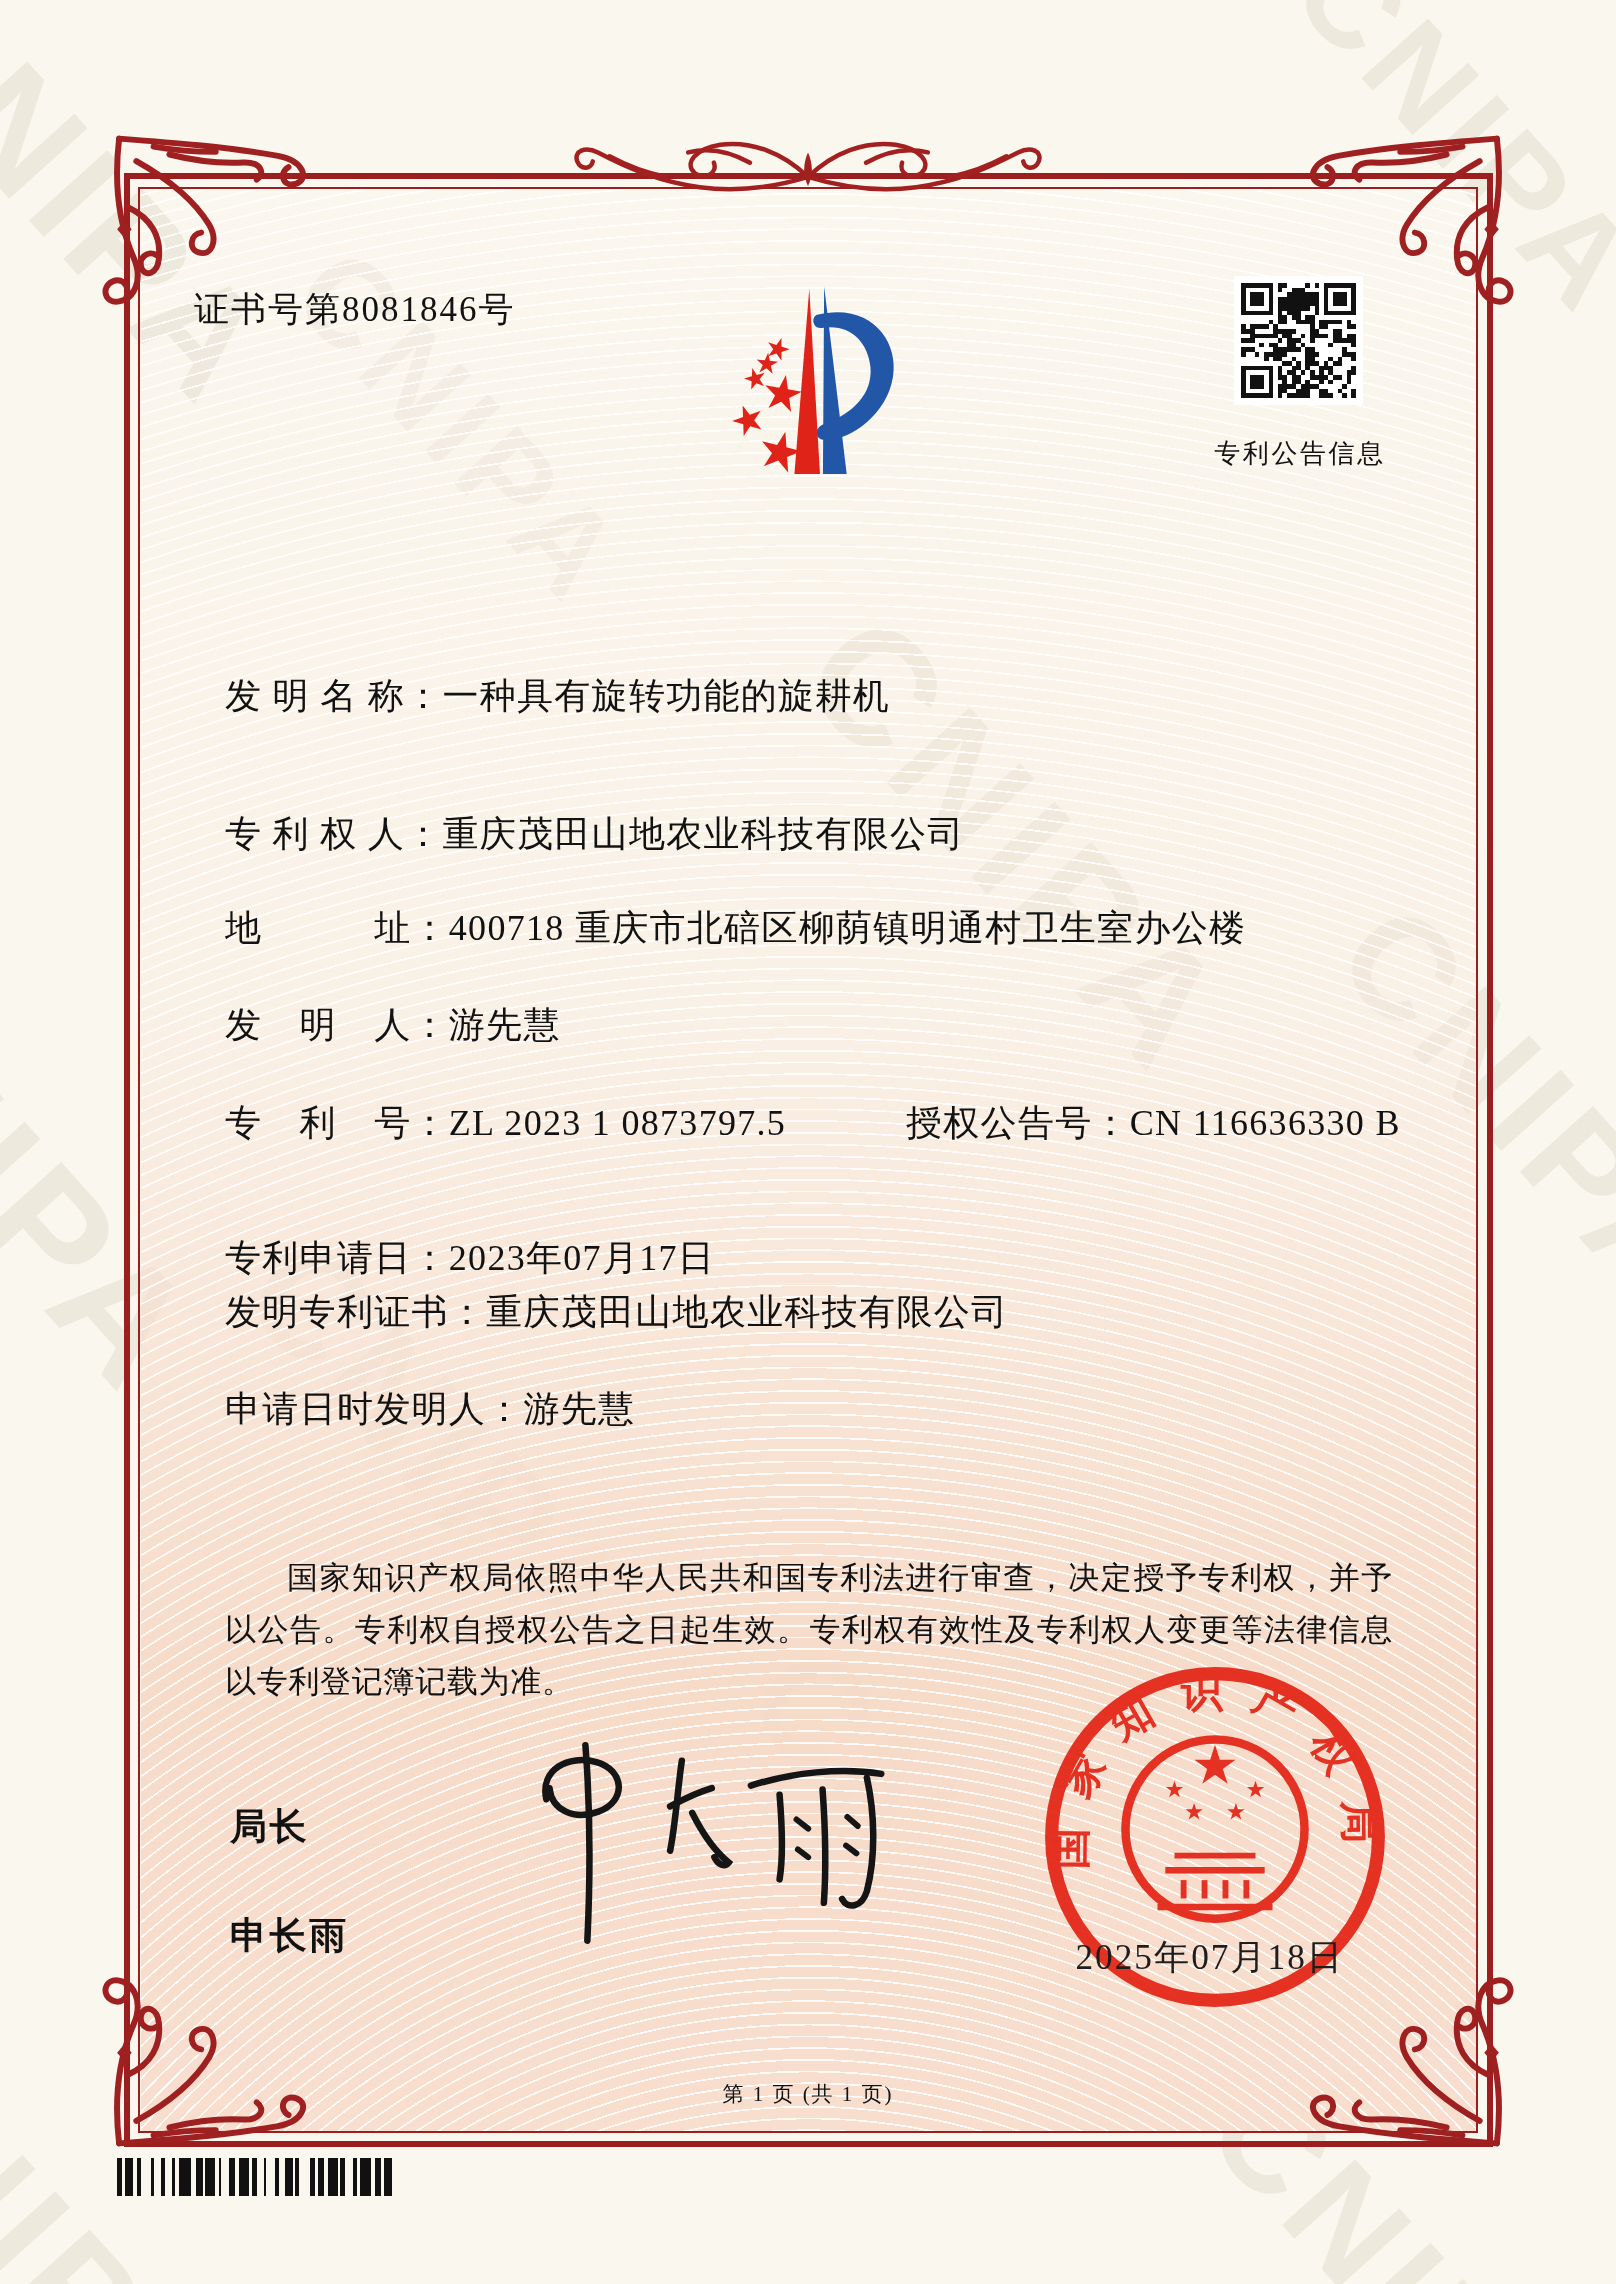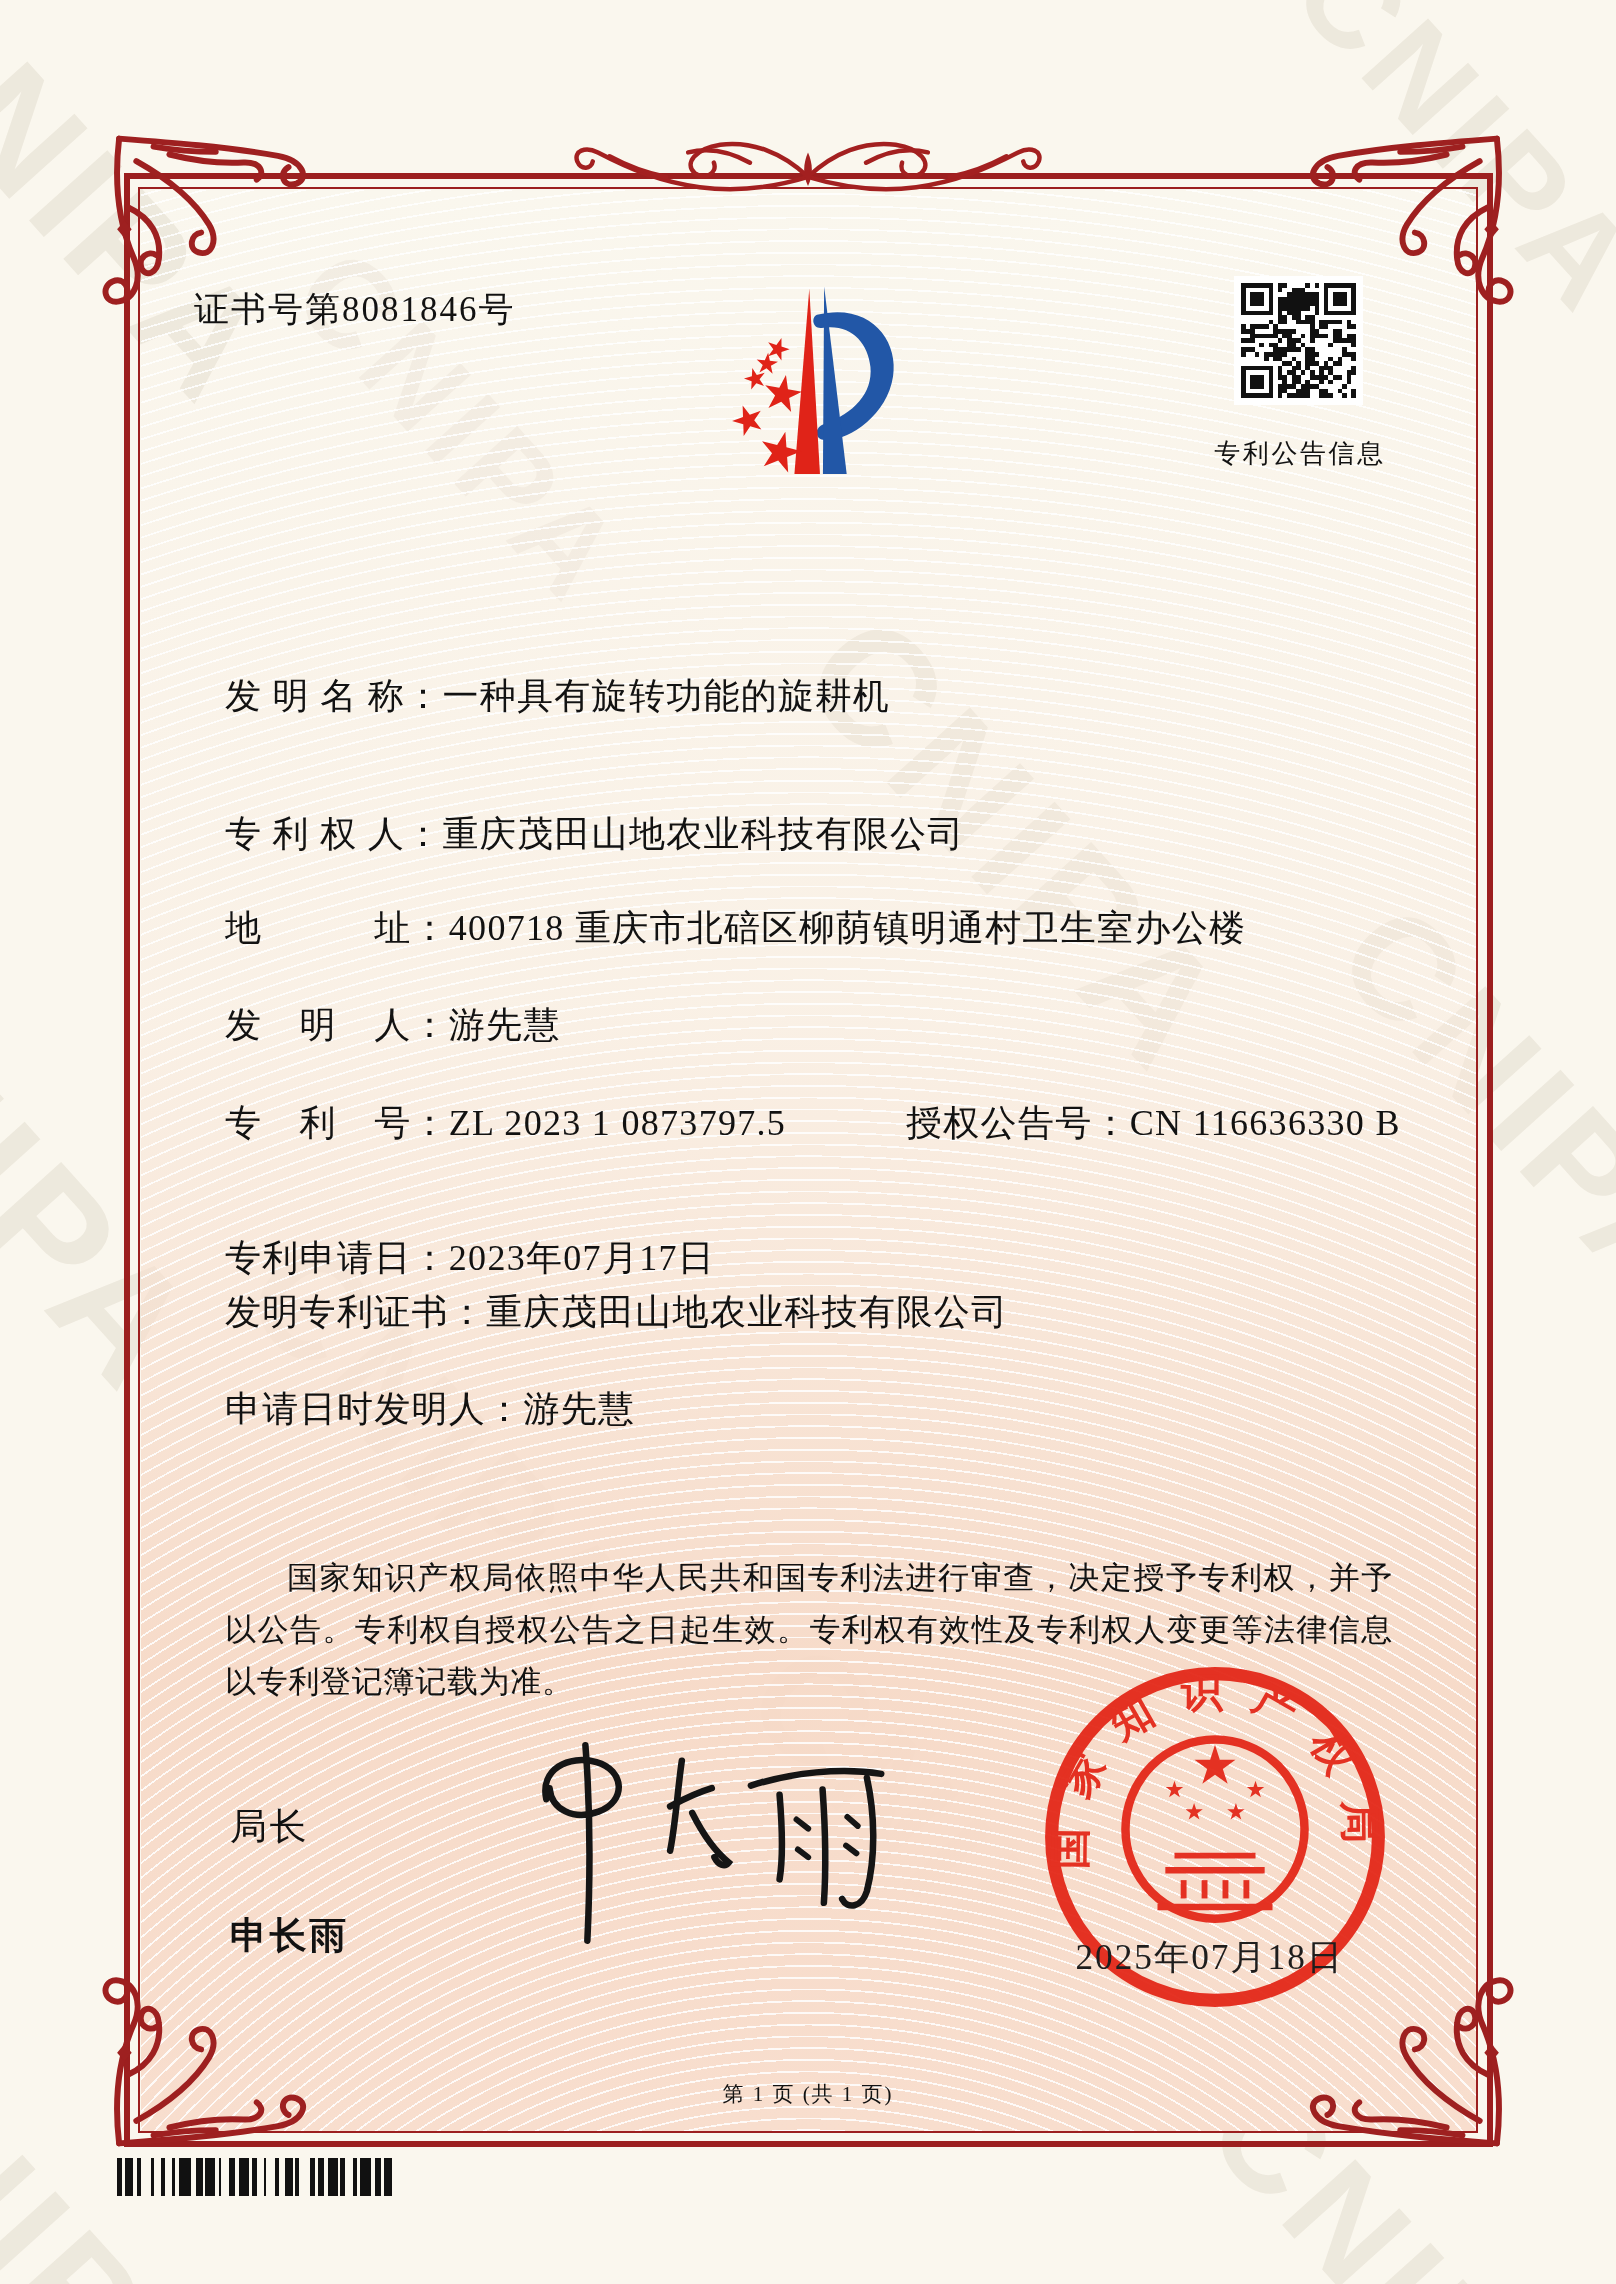--- a/index.html
+++ b/index.html
@@ -44,21 +44,21 @@
   .row{position:absolute;left:225px;width:1174px;font-size:36px;letter-spacing:1.3px;white-space:nowrap;}
   .rcol{position:absolute;left:681px;top:0;}
   #row0{top:672px} #row1{top:810px} #row2{top:904px} #row3{top:1001px}
   #row4{top:1099px} #row5{top:1234px} #row6{top:1288px} #row7{top:1385px}
 
   
   #statement{position:absolute;left:225px;top:1552px;width:1168px;font-size:31px;
       line-height:1.67;letter-spacing:0.7px;text-align:justify;text-indent:2em;}
 
   
-  #officer-title{position:absolute;left:230px;top:1802px;font-size:37px;font-weight:normal;
+  #officer-title{position:absolute;left:230px;top:1802px;font-size:37px;font-weight:bold;
       font-family:"Liberation Sans","DejaVu Sans",sans-serif;letter-spacing:2.6px;}
   #officer-name{position:absolute;left:230px;top:1863px;font-size:37px;font-weight:bold;
       font-family:Liberation Serif, serif;letter-spacing:2.6px;margin-top:48px;}
   #signature{position:absolute;left:502px;top:1715px;width:417px;height:248px;}
   #seal{position:absolute;left:1032px;top:1654px;width:366px;height:366px;opacity:.96;}
 
   
   #page-info{position:absolute;left:0;top:2080px;width:100%;text-align:center;
       font-size:21px;letter-spacing:2px;}
   #barcode-svg{position:absolute;left:117px;top:2158px;width:280px;height:38px;fill:#111;}

